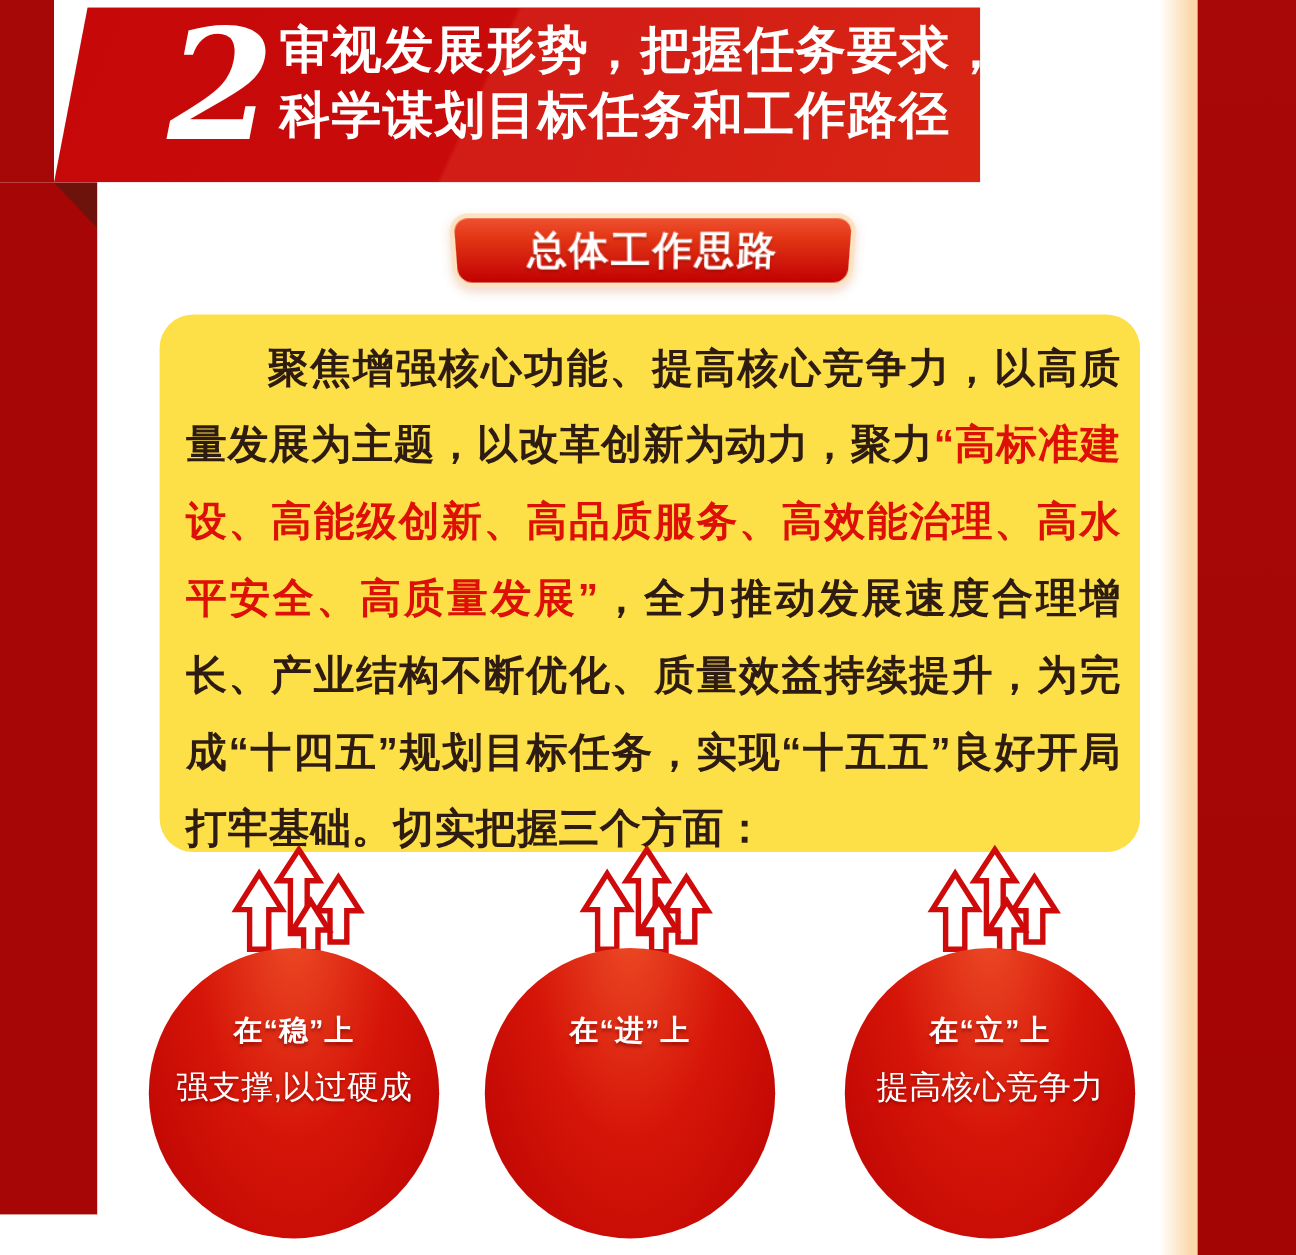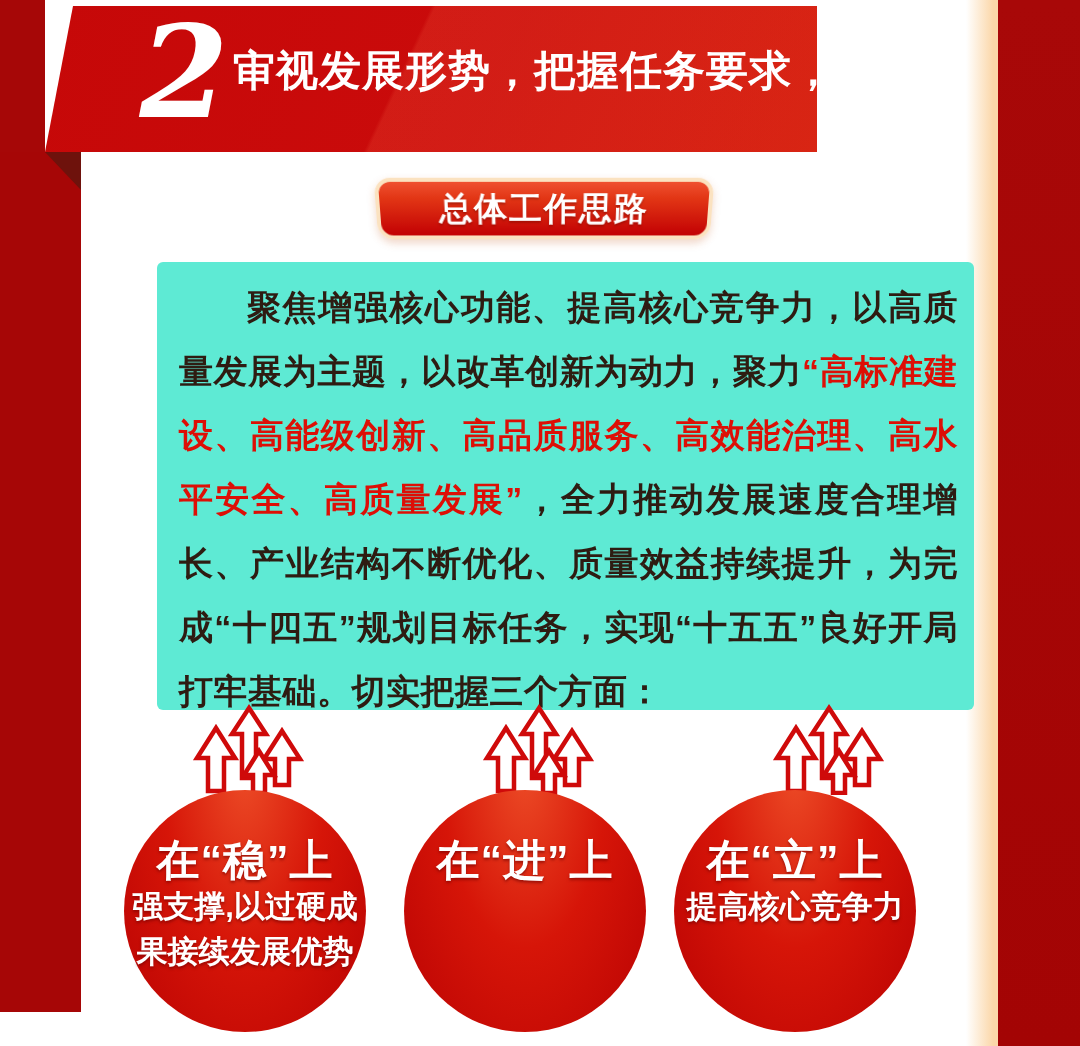--- a/index.html
+++ b/index.html
@@ -29,80 +29,80 @@
       linear-gradient(115deg,rgba(255,255,255,0) 46%,rgba(255,120,80,0.16) 46.5%),
       linear-gradient(113deg,#c60808 0%,#ca0b0b 55%,#d11508 100%);
     clip-path:polygon(28px 0,100% 0,100% 100%,0 100%);
   }
   .section-number{
     position:absolute;left:84px;top:-14px;width:110px;
     font-family:"DejaVu Serif", serif;font-style:italic;font-weight:bold;
     font-size:128px;line-height:160px;color:#ffffff;text-align:center;
   }
   .banner-title{
-    position:absolute;left:188px;top:38px;color:#ffffff;font-weight:bold;
+    position:absolute;left:188px;top:9px;color:#ffffff;font-weight:bold;
     font-size:42px;line-height:54px;letter-spacing:1px;white-space:nowrap;
   }
   
   .badge{
     position:absolute;left:376px;top:178px;width:328px;height:54px;
     background:linear-gradient(180deg,#ef5030 0%,#e23615 30%,#c40404 95%);
     border:4px solid #fbe2c0;border-radius:16px;
     transform:perspective(260px) rotateX(-7deg);
     box-shadow:0 4px 8px rgba(198,94,40,0.25);
     display:flex;align-items:center;justify-content:center;
   }
   .badge span{
     color:#ffffff;font-size:33px;font-weight:bold;letter-spacing:2px;
     text-shadow:0 2px 2px rgba(120,10,0,0.45);
   }
   
   .cream-box{
     position:absolute;left:133px;top:262px;width:817px;height:448px;
-    background:#5eead4;border-radius:6px;box-sizing:border-box;
+    background:#fde047;border-radius:28px;box-sizing:border-box;
     padding:13px 16px 0 22px;
-    margin-left:24px;
   }
   .cream-box p{
     margin:0;font-size:34px;line-height:64px;color:#2e1c12;font-weight:600;
     text-align:justify;text-indent:2em;letter-spacing:0.5px;
   }
   .hl{color:#dd0f06;font-weight:800;}
   
   .circle{
     position:absolute;top:790px;width:242px;height:242px;border-radius:50%;
     background:radial-gradient(ellipse at 50% -8%,#ec4b26 0%,#d61508 48%,#ba0303 100%);
     color:#ffffff;text-align:center;box-sizing:border-box;padding-top:46px;
   }
   .circle .c-title{
-    font-size:43px;font-weight:bold;line-height:48px;letter-spacing:1px;
+    font-size:24px;font-weight:bold;line-height:48px;letter-spacing:1px;
     text-shadow:0 2px 3px rgba(110,0,0,0.6);
   }
   .circle .c-line{
-    font-size:31px;font-weight:bold;line-height:45px;
+    font-size:27px;font-weight:normal;line-height:45px;
     text-shadow:0 2px 3px rgba(110,0,0,0.6);
   }
-  .c1{left:124px;} .c2{left:404px;} .c3{left:674px;}
+  .c1{left:124px;} .c2{left:404px;} .c3{left:704px;}
   
   .arrows{position:absolute;top:703px;width:120px;height:92px;}
   .a1{left:187px;} .a2{left:477px;} .a3{left:767px;}
 </style>
 </head>
 <body>
 
 <div class="left-bar-top"></div>
 <div class="left-bar"></div>
 <div class="fold-triangle"></div>
 <div class="right-cream"></div>
 <div class="right-bar"></div>
 
 <div class="banner">
   <div class="section-number">2</div>
   <div class="banner-title">
     <div>审视发展形势，把握任务要求，</div>
+    <div>科学谋划目标任务和工作路径</div>
   </div>
 </div>
 
 <div class="badge">
   <span>总体工作思路</span>
 </div>
 
 <div class="cream-box">
   <p><span>聚焦增强核心功能、提高核心竞争力，以高质量发展为主题，以改革创新为动力，聚力</span><span class="hl">“高标准建设、高能级创新、高品质服务、高效能治理、高水平安全、高质量发展”</span><span>，全力推动发展速度合理增长、产业结构不断优化、质量效益持续提升，为完成“十四五”规划目标任务，实现“十五五”良好开局打牢基础。切实把握三个方面：</span></p>
 </div>
@@ -128,21 +128,20 @@
     <path d="M62 5 L79 31 L69 31 L69 75 L55 75 L55 31 L45 31 Z"></path>
     <path d="M29 25 L48 55 L37 55 L37 88 L21 88 L21 55 L10 55 Z"></path>
     <path d="M95 28 L113 56 L102 56 L102 82 L88 82 L88 56 L77 56 Z"></path>
     <path d="M72 48 L87 72 L78 72 L78 90 L66 90 L66 72 L57 72 Z"></path>
   </g>
 </svg>
 
 <div class="circle c1">
   <div class="c-title">在“稳”上</div>
   <div class="c-line">强支撑,以过硬成</div>
-  <div class="c-line">果接续发展优势</div>
 </div>
 <div class="circle c2">
   <div class="c-title">在“进”上</div>
 </div>
 <div class="circle c3">
   <div class="c-title">在“立”上</div>
   <div class="c-line">提高核心竞争力</div>
 </div>
 
 </body></html>

